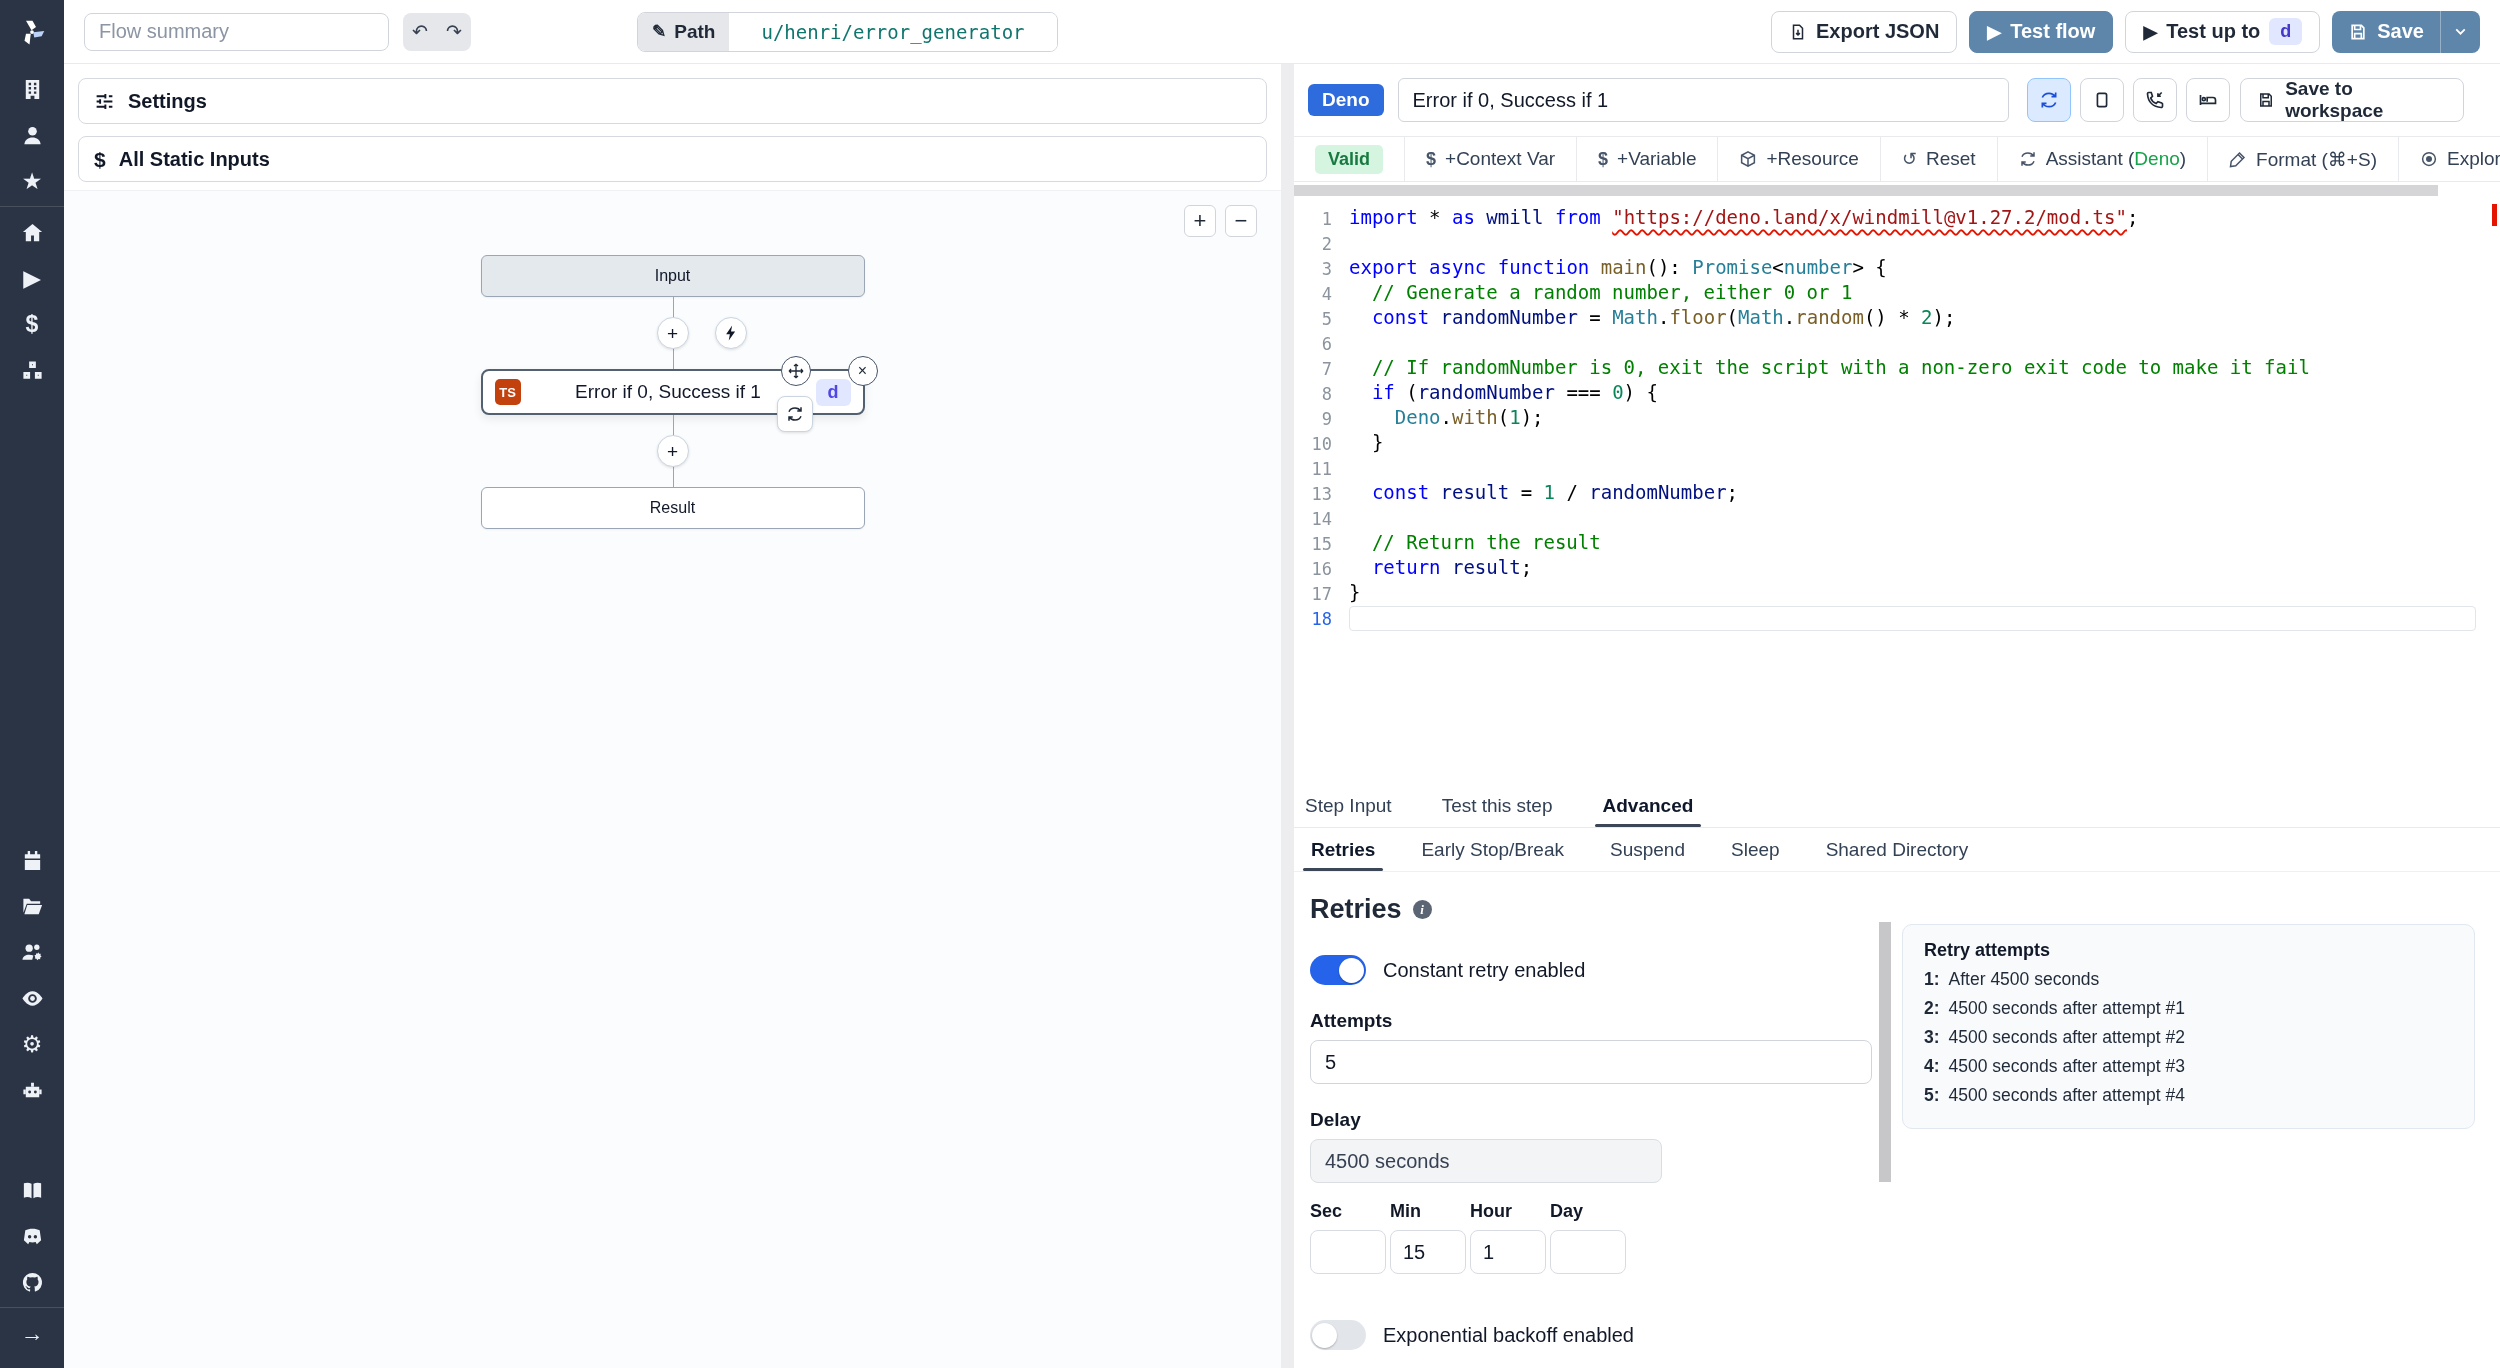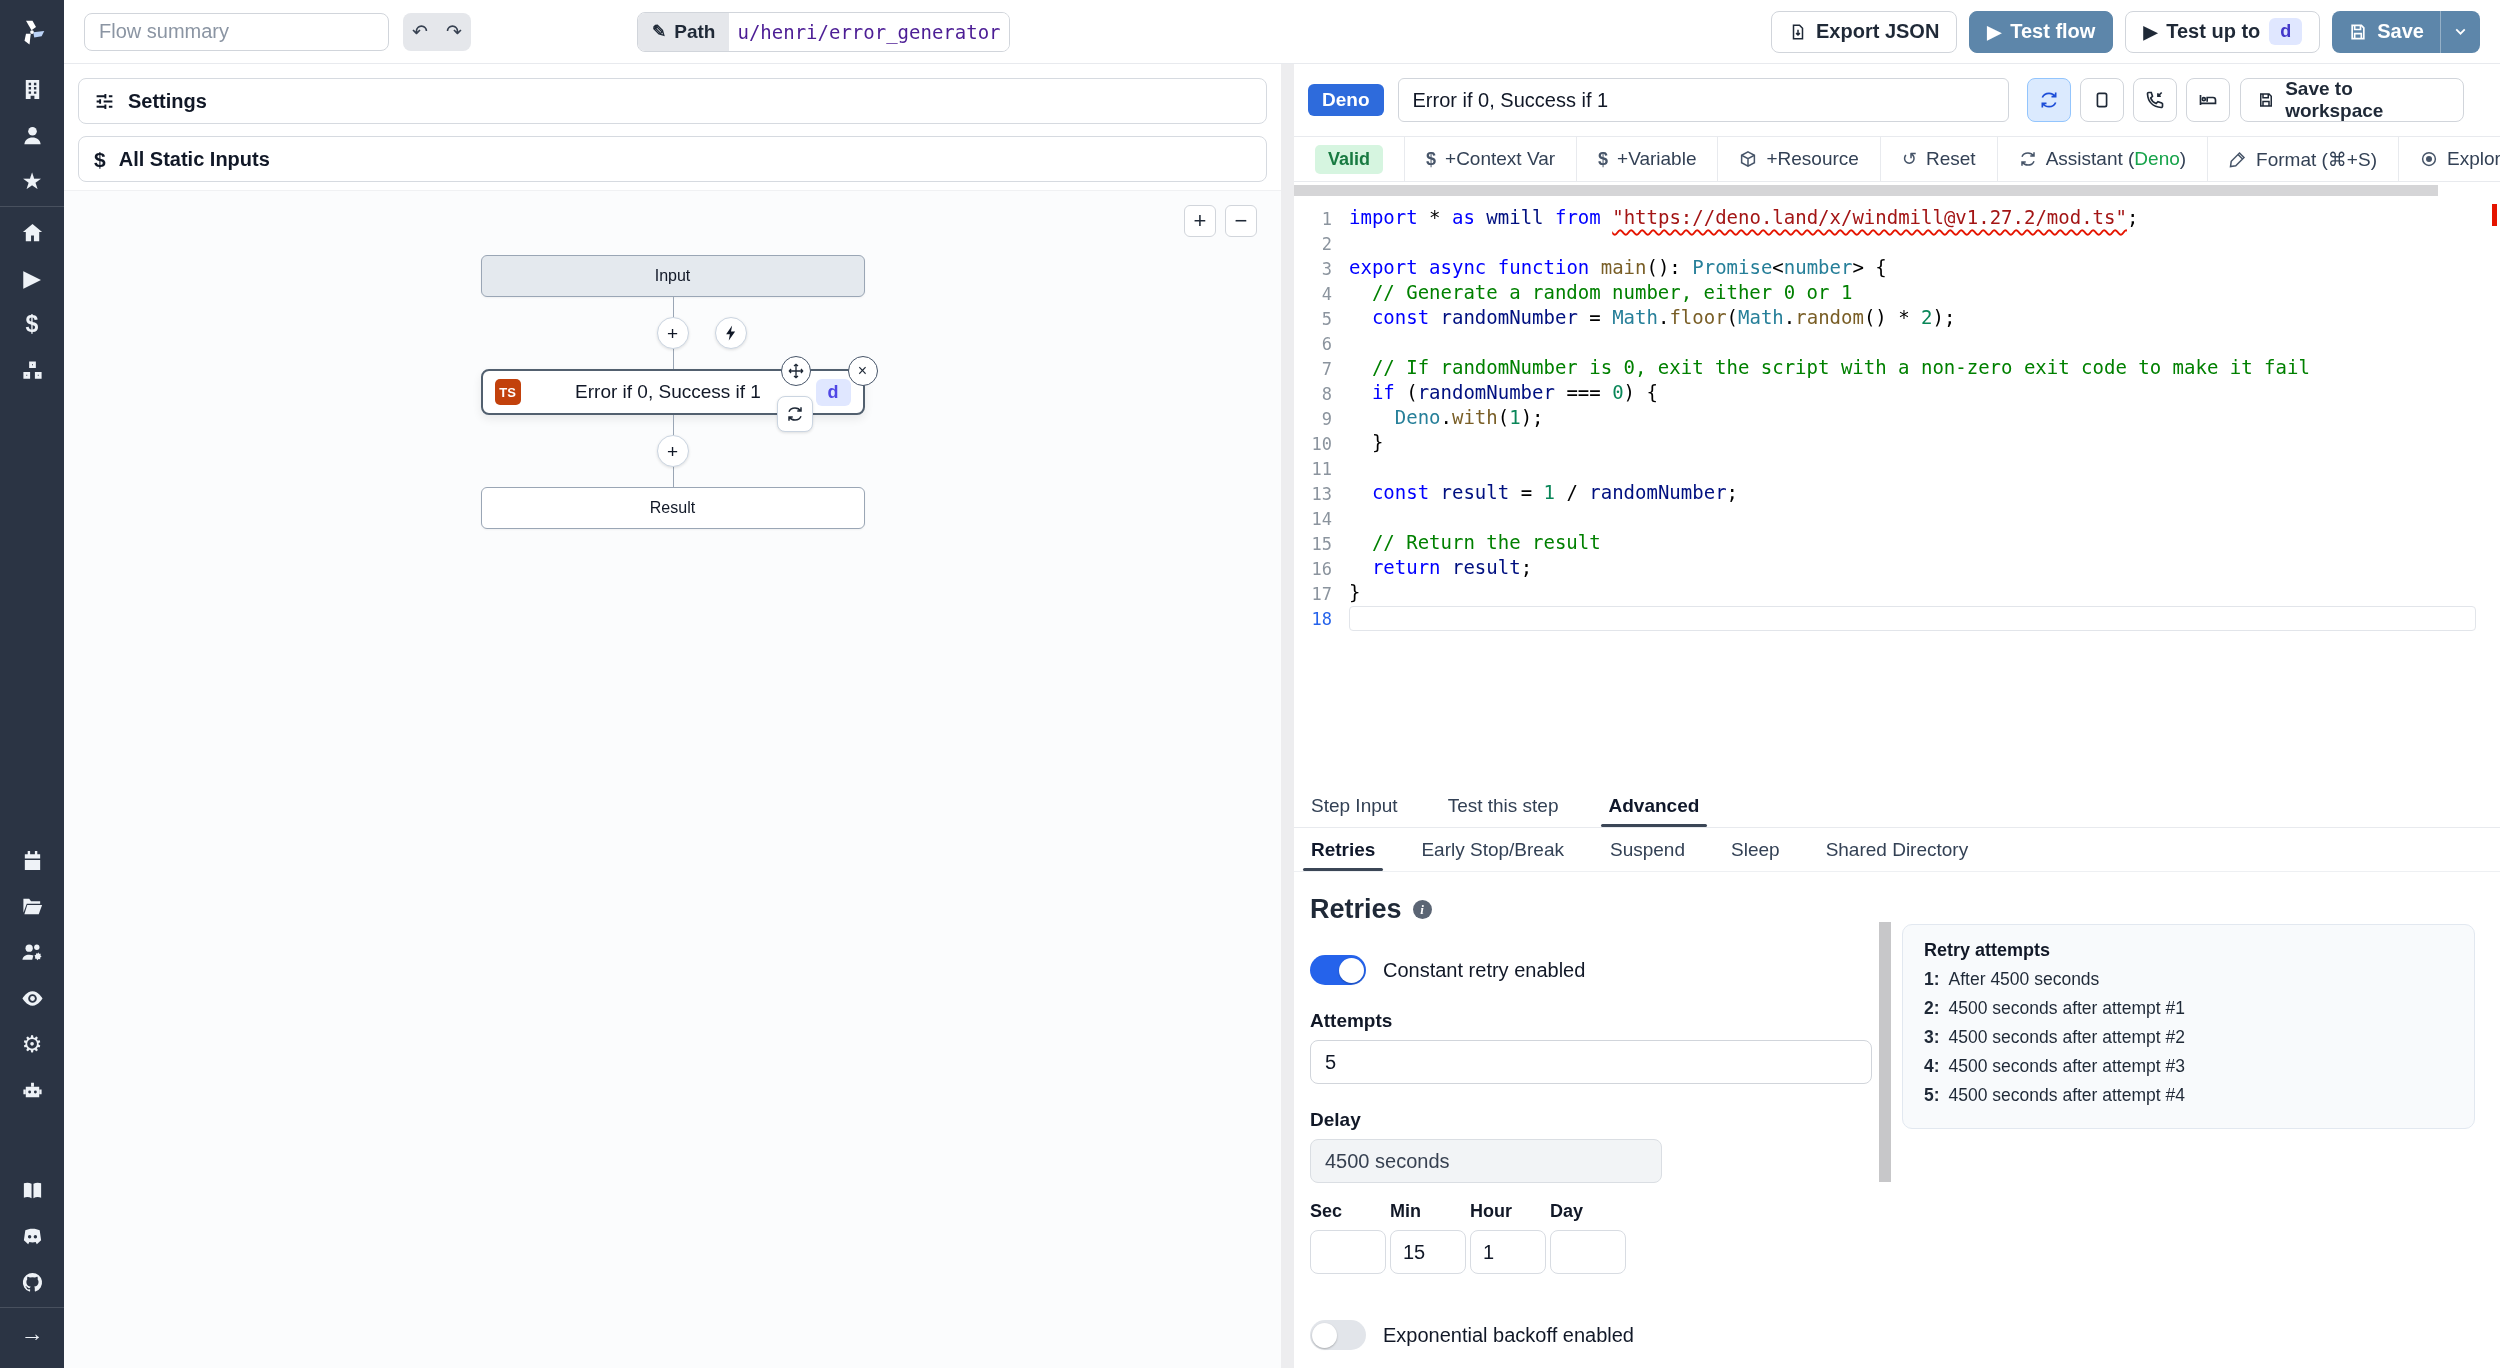--- a/index.html
+++ b/index.html
@@ -21,21 +21,21 @@
   
   .main { flex:1; display:flex; flex-direction:column; min-width:0; }
   .topbar { height:64px; flex:none; display:flex; align-items:center; padding:0 20px 0 20px; gap:14px; border-bottom:1px solid #e8eaee; background:#fff; }
   .flow-summary { width:305px; height:38px; border:1px solid #d1d5db; border-radius:8px; padding:0 14px; font-size:20px; color:#111827; font-family:"Liberation Sans",sans-serif; outline:none; }
   .flow-summary::placeholder { color:#8b95a3; }
   .undo-redo { display:flex; background:#e5e7eb; border-radius:8px; height:38px; overflow:hidden; }
   .ur-btn { width:34px; display:flex; align-items:center; justify-content:center; font-size:19px; color:#374151; cursor:pointer; }
   .path-group { margin-left:152px; height:40px; display:flex; align-items:stretch; border:1px solid #d1d5db; border-radius:8px; overflow:hidden; }
   .path-chip { background:#e5e7eb; display:flex; align-items:center; gap:8px; padding:0 14px; font-size:19px; font-weight:700; color:#1f2937; }
   .path-chip .icon { font-size:17px; }
-  .path-value { display:flex; align-items:center; padding:0 8px; font-family:"DejaVu Sans Mono",monospace; font-size:19px; color:#4c1d95; background:#fff; min-width:230px; }
+  .path-value { display:flex; align-items:center; padding:0 32px; font-family:"DejaVu Sans Mono",monospace; font-size:19px; color:#0f766e; background:#fff; min-width:230px; }
   .top-actions { margin-left:auto; display:flex; gap:12px; align-items:center; }
   .btn { height:42px; display:flex; align-items:center; gap:9px; padding:0 17px; border-radius:8px; font-size:20px; font-weight:700; cursor:pointer; white-space:nowrap; }
   .btn.light { background:#fff; border:1px solid #d1d5db; color:#1f2937; }
   .btn.blue { background:#5d86aa; color:#fff; border:1px solid #5d86aa; }
   .btn .icon { font-size:18px; }
   .chip-d { background:#e0e7ff; color:#4338ca; font-weight:700; font-size:18px; border-radius:6px; padding:3px 11px; }
   .save-group { display:flex; align-items:stretch; background:#5d86aa; border-radius:8px; overflow:hidden; height:42px; }
   .save-main { display:flex; align-items:center; gap:9px; padding:0 16px; color:#fff; font-weight:700; font-size:20px; cursor:pointer; }
   .save-caret { width:40px; display:flex; align-items:center; justify-content:center; border-left:1px solid rgba(255,255,255,.35); color:#fff; cursor:pointer; font-size:17px; }
 
@@ -104,21 +104,21 @@
   .code-row { display:flex; height:25px; align-items:center; }
   .ln { width:38px; text-align:right; margin-right:17px; font-size:17px; color:#8b949e; flex:none; }
   .code-row.active .ln { color:#2563eb; }
   .code-body { font-size:19px; white-space:pre; color:#000; flex:1; height:25px; display:flex; align-items:flex-start; margin-right:24px; }
   .code-row.active .code-body { border:1px solid #e2e5ea; border-radius:4px; }
   .tk-k { color:#0000ff; } .tk-c { color:#008000; } .tk-n { color:#098658; }
   .tk-t { color:#267f99; } .tk-f { color:#795e26; } .tk-v { color:#001080; } .tk-p { color:#000000; }
   .tk-s { color:#a31515; text-decoration:underline wavy #e51400 1.5px; text-underline-offset:5px; }
   .err-marker { position:absolute; top:8px; right:3px; width:5px; height:22px; background:#e51400; }
 
-  .tabs-row { height:44px; flex:none; display:flex; gap:50px; padding:0 17px; border-bottom:1px solid #e8eaee; font-size:19px; color:#334155; }
+  .tabs-row { height:44px; flex:none; display:flex; gap:50px; padding:0 11px; border-bottom:1px solid #e8eaee; font-size:19px; color:#334155; }
   .tabs-row .tab, .subtabs-row .tab { display:flex; align-items:center; position:relative; cursor:pointer; }
   .tab.active { font-weight:700; color:#0f172a; }
   .tab.active::after { content:""; position:absolute; left:-8px; right:-8px; bottom:0; height:3px; background:#3b4656; border-radius:2px; }
   .subtabs-row { height:44px; flex:none; display:flex; gap:46px; padding:0 17px; border-bottom:1px solid #eef0f3; font-size:19px; color:#334155; }
 
   .advanced-body { flex:1; position:relative; padding:22px 0 0 16px; overflow:hidden; }
   .retries-heading { font-size:27px; font-weight:800; color:#1f2937; display:flex; align-items:center; gap:11px; }
   .info-dot { width:19px; height:19px; border-radius:50%; background:#5b6574; color:#fff; font-size:13px; font-weight:700; display:inline-flex; align-items:center; justify-content:center; font-family:"Liberation Serif",serif; font-style:italic; }
   .toggle-row { display:flex; align-items:center; gap:17px; margin-top:30px; font-size:20px; color:#111827; }
   .field-label { margin-top:25px; margin-bottom:8px; font-size:19px; font-weight:700; color:#111827; }

